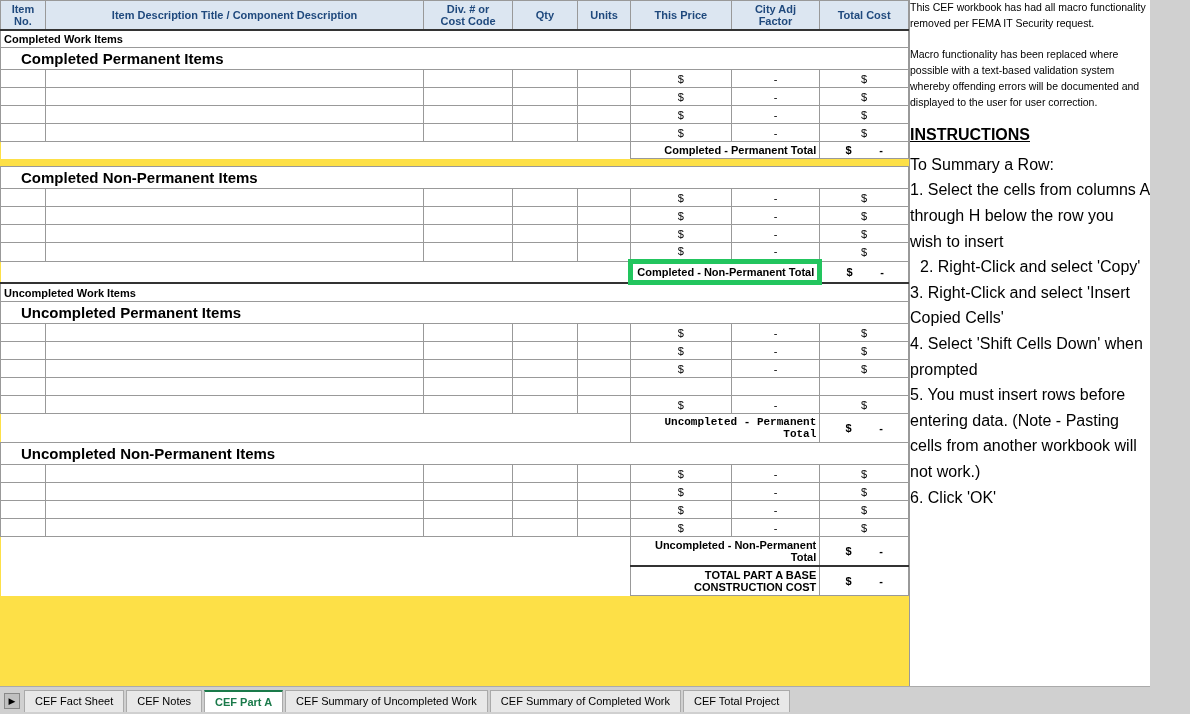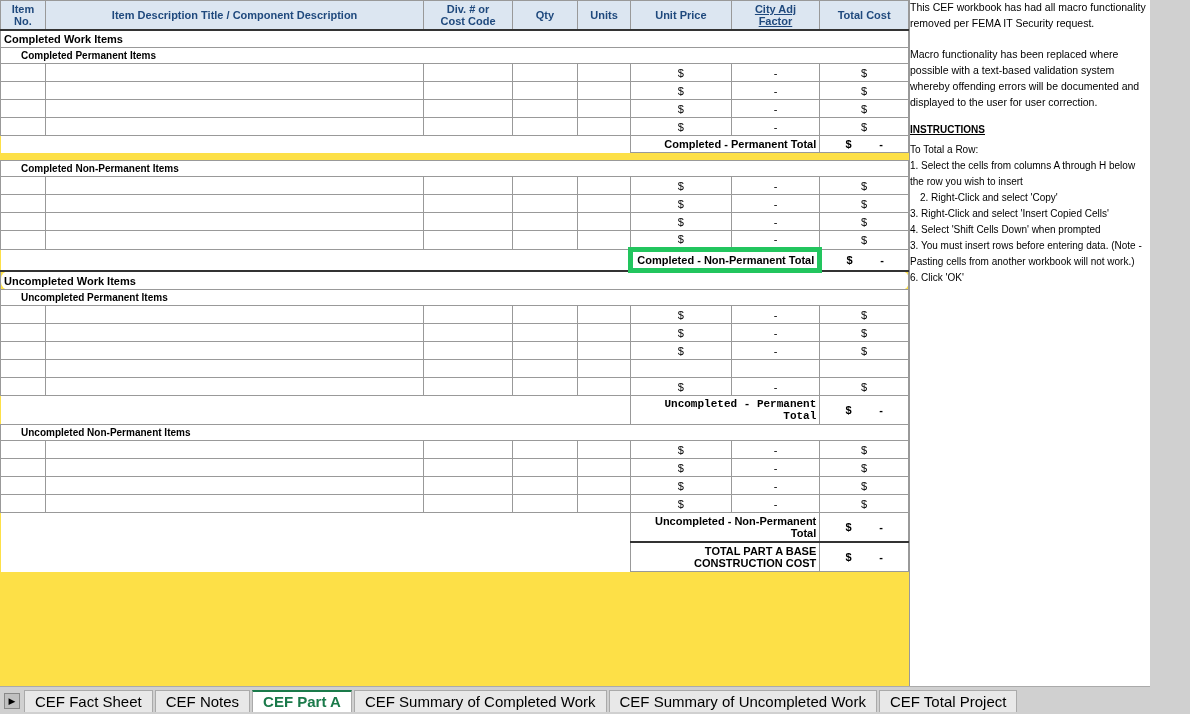--- a/index.html
+++ b/index.html
@@ -63,21 +63,21 @@
       font-size: 11px;
       border-left: 1px solid #999;
       border-right: 1px solid #999;
       border-top: 1px solid #999;
       border-bottom: 1px solid #999;
     }
 
     .subsection-header td {
       background: #fff;
       font-weight: bold;
-      font-size: 10px;
+      font-size: 15px;
       padding-left: 20px;
     }
 
     .data-row td {
       background: #fff;
       height: 18px;
     }
 
     .total-row td {
       background: #fff;
@@ -135,40 +135,40 @@
 
     .tab {
       height: 22px;
       padding: 0 10px;
       display: flex;
       align-items: center;
       border: 1px solid #aaa;
       border-bottom: none;
       background: #e8e8e8;
       cursor: pointer;
-      font-size: 15px;
+      font-size: 11px;
       margin-right: 2px;
       white-space: nowrap;
     }
 
     .tab.active {
       background: #fff;
       font-weight: bold;
       color: #1a7a4a;
       border-top: 2px solid #1a7a4a;
     }
 
     .side-notice {
       margin-bottom: 12px;
       font-size: 10.5px;
       line-height: 1.5;
     }
 
     .side-instructions {
-      font-size: 10px;
+      font-size: 16px;
       line-height: 1.6;
     }
 
     .side-instructions .title {
       font-weight: bold;
       text-decoration: underline;
       margin-bottom: 4px;
     }
 
     .grand-total-row td {
@@ -200,22 +200,22 @@
         </colgroup>
         <thead>
           <tr class="header-row">
             <th style="white-space:pre-line;">Item
 No.</th>
             <th>Item Description Title / Component Description</th>
             <th style="white-space:pre-line;">Div. # or
 Cost Code</th>
             <th>Qty</th>
             <th>Units</th>
-            <th>Unit Price</th>
-            <th style="white-space:pre-line;text-decoration:underline;">City Adj
+            <th>This Price</th>
+            <th style="white-space:pre-line;">City Adj
 Factor</th>
             <th>Total Cost</th>
           </tr>
         </thead>
         <tbody>
 
           <tr class="section-header">
             <td colspan="8" style="border-top:2px solid #333; font-weight:bold;">Completed Work Items</td>
           </tr>
 
@@ -323,21 +323,21 @@
 
           <tr class="total-row">
             <td colspan="5" style="border:none; background:#fff;"></td>
             <td colspan="2" class="right-align" style="font-weight:bold; border:5px solid #22c55e;">Completed - Non-Permanent Total</td>
             <td style="border:1px solid #999; text-align:center;">
               <span>$</span>&nbsp;&nbsp;&nbsp;&nbsp;&nbsp;&nbsp;&nbsp;&nbsp;&nbsp;<span>-</span>
             </td>
           </tr>
 
           <tr class="section-header">
-            <td colspan="8" style="border-top:2px solid #333; font-weight:bold;border-radius:8px;">Uncompleted Work Items</td>
+            <td colspan="8" style="border-top:2px solid #333; font-weight:bold;">Uncompleted Work Items</td>
           </tr>
 
           <tr class="subsection-header">
             <td colspan="8">Uncompleted Permanent Items</td>
           </tr>
 
           <tr class="data-row">
             <td></td>
               <td></td>
               <td></td>
@@ -461,45 +461,45 @@
         </tbody>
       </table>
     </div>
 
     <div class="side-panel">
       <div class="side-notice" style="white-space:pre-line;">This CEF workbook has had all macro functionality removed per FEMA IT Security request.
 
 Macro functionality has been replaced where possible with a text-based validation system whereby offending errors will be documented and displayed to the user for user correction.</div>
       <div class="side-instructions">
         <div class="title">INSTRUCTIONS</div>
-        <div>To Total a Row:</div>
+        <div>To Summary a Row:</div>
         <div>1. Select the cells from columns A through H below the row you wish to insert</div>
         <div style="padding-left:10px;">2. Right-Click and select 'Copy'</div>
         <div>3. Right-Click and select 'Insert Copied Cells'</div>
         <div>4. Select 'Shift Cells Down' when prompted</div>
-        <div style="white-space:pre-line;">3. You must insert rows before entering data. (Note - Pasting cells from another workbook will not work.)</div>
+        <div style="white-space:pre-line;">5. You must insert rows before entering data. (Note - Pasting cells from another workbook will not work.)</div>
         <div>6. Click 'OK'</div>
       </div>
     </div>
   </div>
 
   <div class="tab-bar">
     <div class="tab-nav-btn">▶</div>
     <div class="tab">
       <span>CEF Fact Sheet</span>
     </div>
     <div class="tab">
       <span>CEF Notes</span>
     </div>
     <div class="tab active">
       <span>CEF Part A</span>
     </div>
     <div class="tab">
+      <span>CEF Summary of Uncompleted Work</span>
+    </div>
+    <div class="tab">
       <span>CEF Summary of Completed Work</span>
-    </div>
-    <div class="tab">
-      <span>CEF Summary of Uncompleted Work</span>
     </div>
     <div class="tab">
       <span>CEF Total Project</span>
     </div>
   </div>
 </div>
 
 </body></html>

